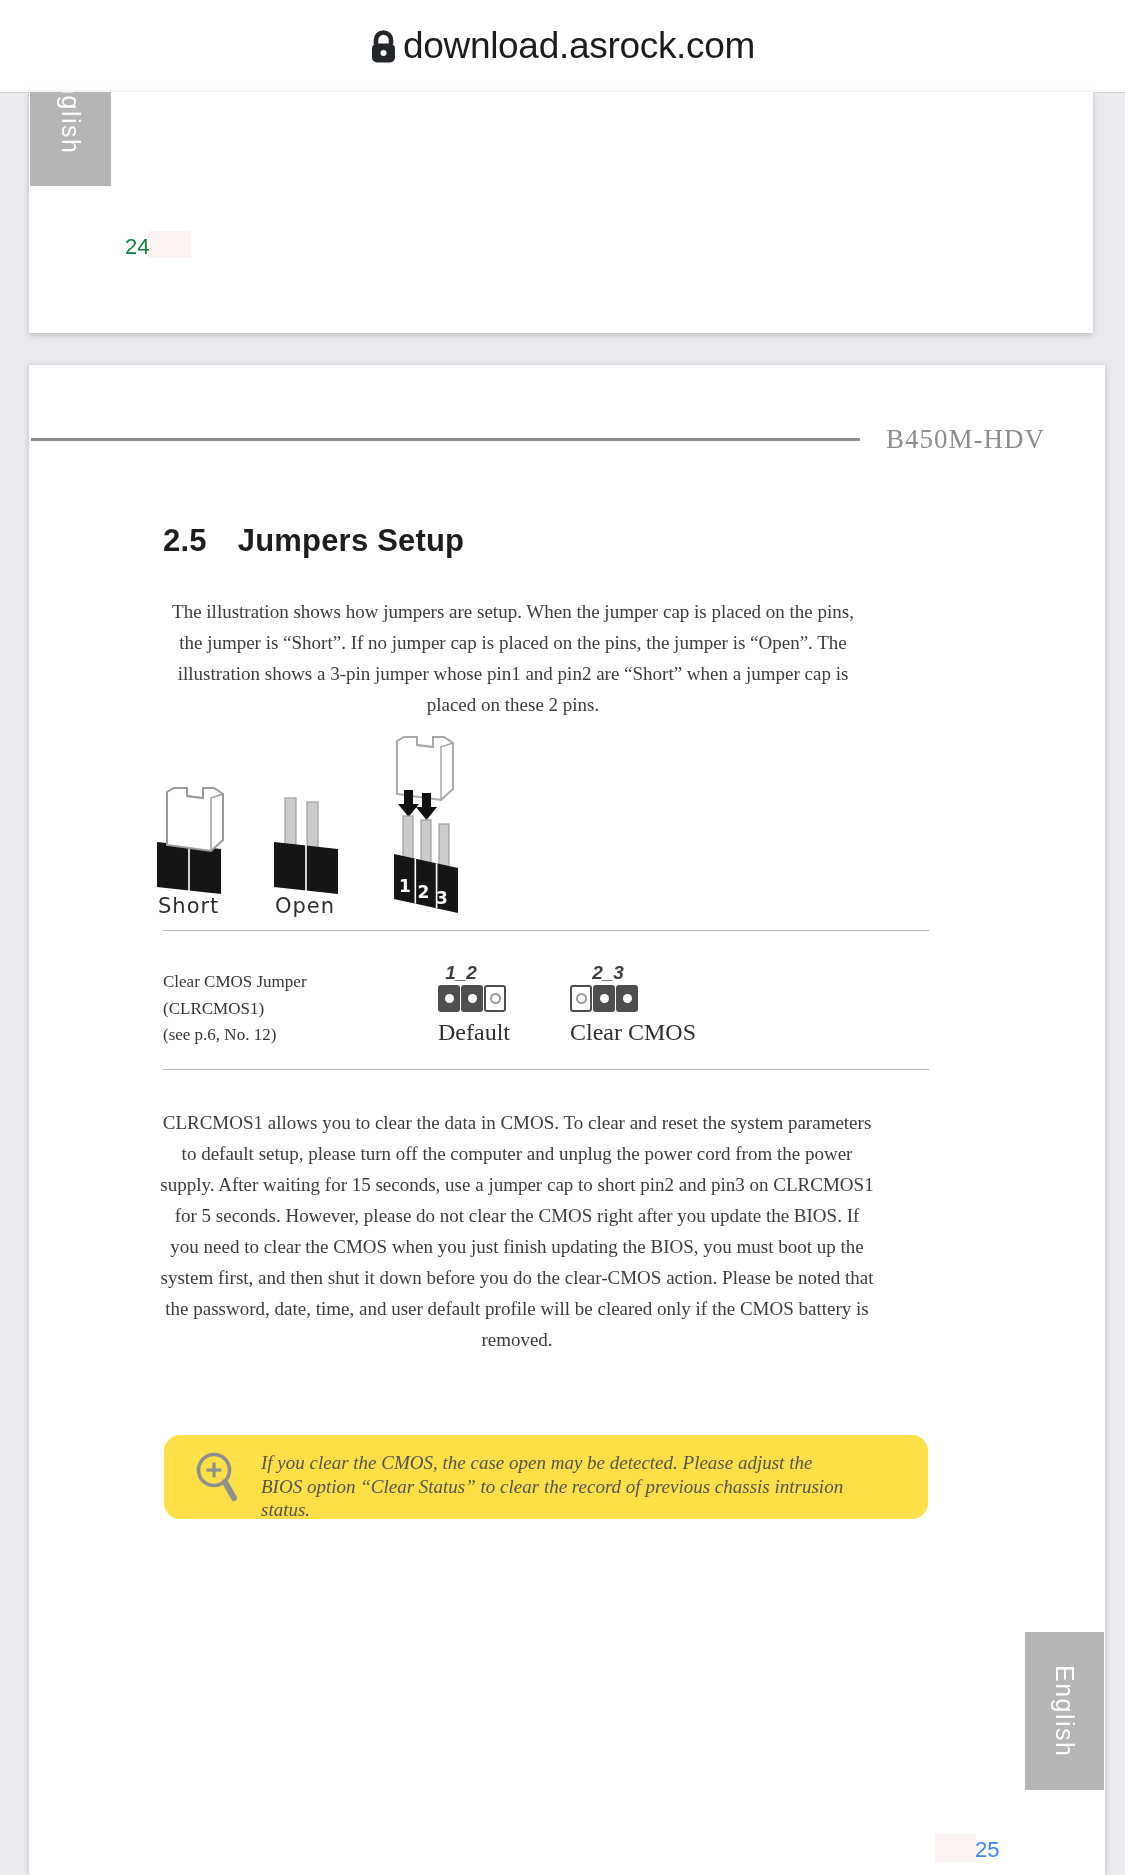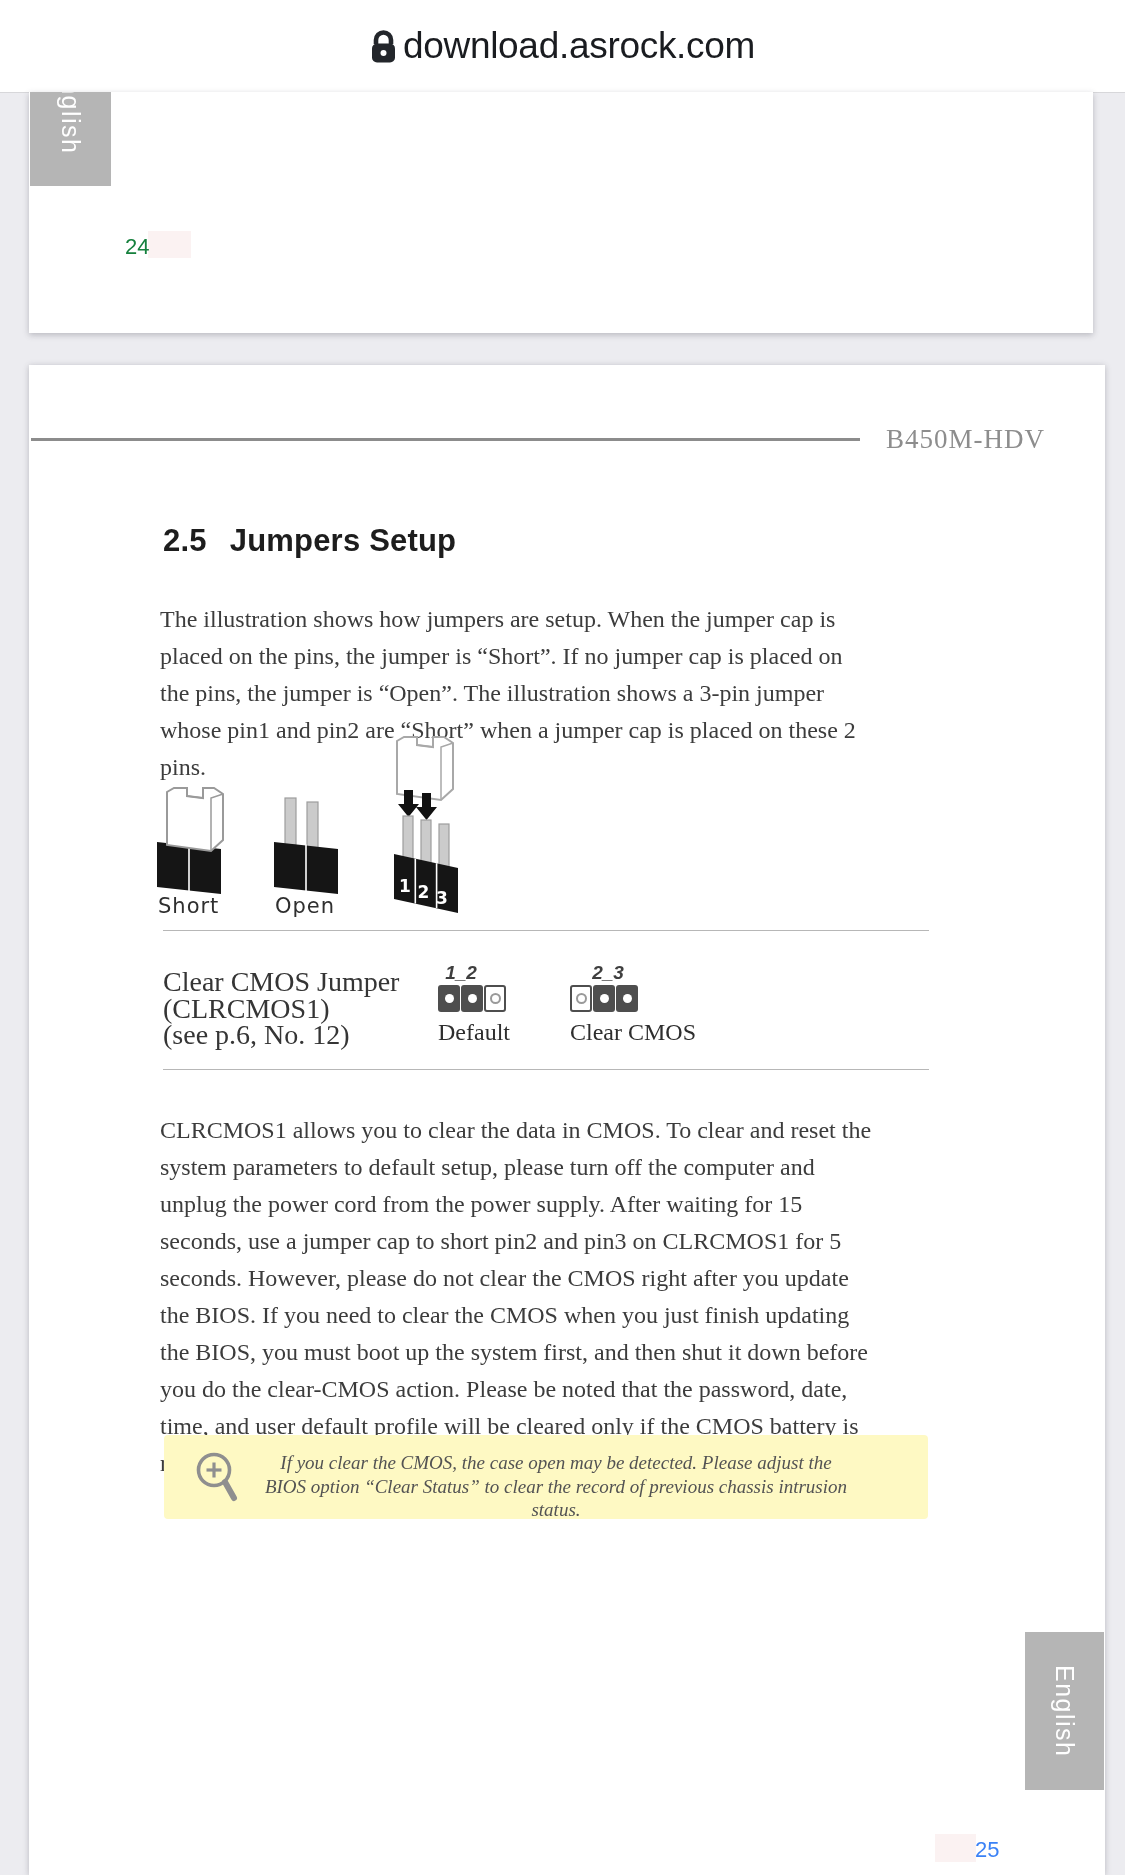--- a/index.html
+++ b/index.html
@@ -40,33 +40,34 @@
   
   .headrule{position:absolute;left:2px;top:73px;width:829px;height:3px;background:#8c8c8c;}
   .model{
     position:absolute;right:60px;top:59px;font-family:"Liberation Serif",serif;
     font-size:27px;color:#8d8d8d;letter-spacing:1px;
   }
   .h2{
     position:absolute;left:134px;top:158px;font-size:31px;font-weight:600;color:#1d1d1d;
     letter-spacing:0.2px;
   }
-  .h2 .num{margin-right:23px;}
+  .h2 .num{margin-right:31px;}
   .para{
-    position:absolute;font-family:"Liberation Serif",serif;font-size:24px;line-height:37px;
+    position:absolute;font-family:"Liberation Serif",serif;font-size:19px;line-height:31px;
     color:#3c3c3c;
+    text-align:center;
   }
   .intro{left:131px;top:212px;width:706px;}
   .bodytext{left:131px;top:723px;width:714px;}
   .rule{position:absolute;left:134px;width:766px;height:1px;background:#b7b7b7;}
   .rule1{top:565px;}
   .rule2{top:704px;}
   .clrtitle{
     position:absolute;left:134px;top:604px;font-family:"Liberation Serif",serif;
-    font-size:28px;line-height:26.5px;color:#353535;
+    font-size:17px;line-height:26.5px;color:#353535;
   }
   
   .jopt{position:absolute;top:597px;}
   .jopt1{left:409px;}
   .jopt2{left:541px;}
   .pinlabel{
     font-size:19px;font-weight:bold;color:#3f3f3f;width:46px;text-align:center;height:21px;
     font-family:"Liberation Sans",sans-serif;
     font-style:italic;
   }
@@ -77,23 +78,22 @@
   .pincell.closed{background:#4e4e4e;}
   .pincell.open{background:#ffffff;border:2px solid #4e4e4e;}
   .pindot{width:9px;height:9px;border-radius:50%;background:#ffffff;}
   .pinring{width:11px;height:11px;border-radius:50%;border:2.5px solid #9a9a9a;box-sizing:border-box;}
   .jcaption{
     margin-top:7px;text-align:center;font-family:"Liberation Serif",serif;font-size:24px;
     color:#2e2e2e;white-space:nowrap;width:69px;
   }
   
   .notebox{
-    position:absolute;left:135px;top:1070px;width:764px;height:84px;background:#fef9c3;
-    border-radius:4px;
-    text-align:center;
+    position:absolute;left:135px;top:1070px;width:764px;height:84px;background:#fde047;
+    border-radius:16px;
   }
   .noteicon{position:absolute;left:26px;top:13px;}
   .notetext{
     position:absolute;left:97px;top:16px;width:590px;
     font-family:"Liberation Serif",serif;font-style:italic;font-size:19px;line-height:23.5px;
     color:#535353;
   }
   
   .jumpersvg{position:absolute;left:118px;top:367px;}
 </style>

